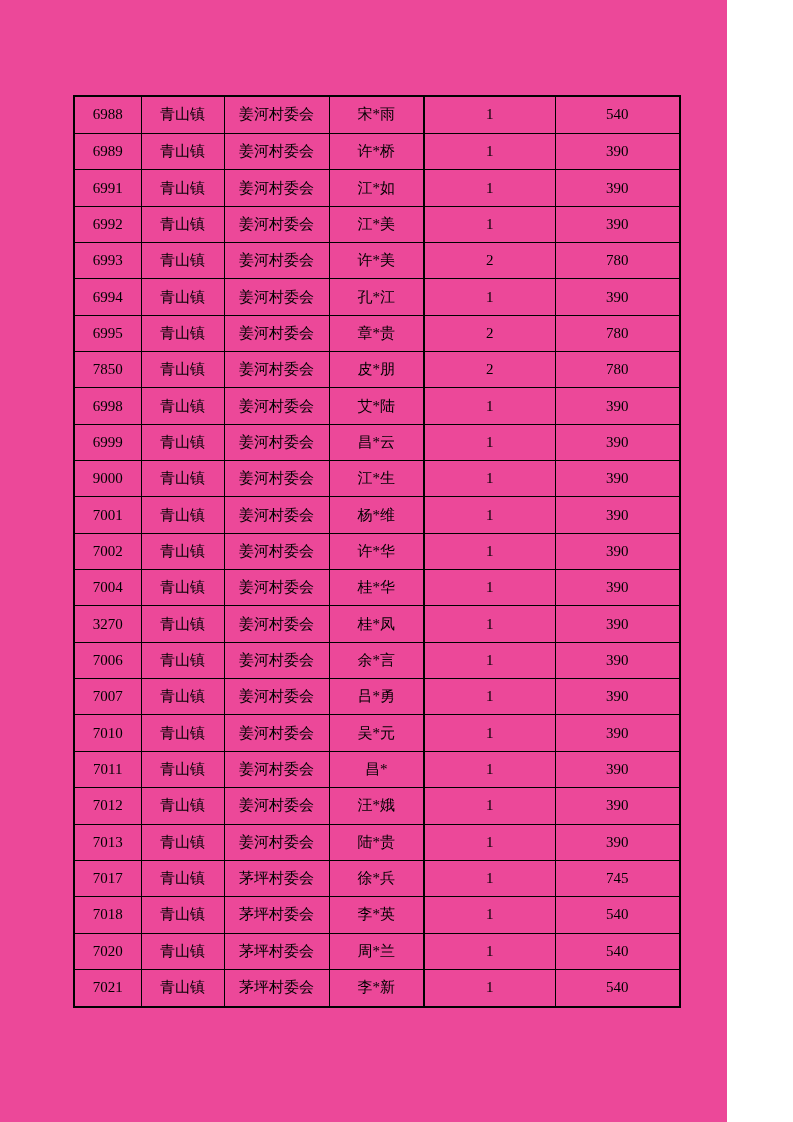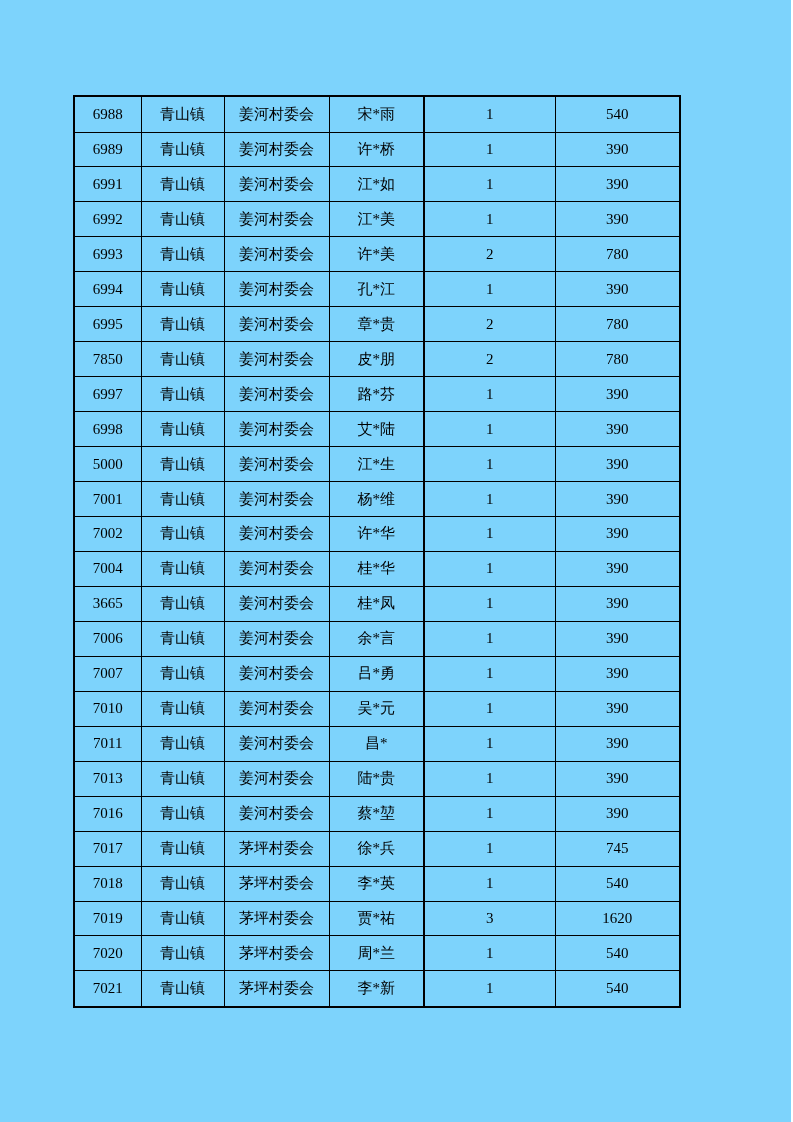--- a/index.html
+++ b/index.html
@@ -2,23 +2,23 @@
 <html><head>
 <meta charset="utf-8">
 <style>
   html, body {
     margin: 0;
     padding: 0;
     background: #ffffff;
   }
   .page {
     position: relative;
-    width: 791px;
+    width: 727px;
     height: 1122px;
-    background: #7dd3fc;
+    background: #ec4899;
     overflow: hidden;
     font-family: "Liberation Serif", "DejaVu Serif", serif;
   }
   table.records {
     position: absolute;
     left: 73px;
     top: 95px;
     width: 606px;
     height: 913px;
     border-collapse: collapse;
@@ -112,37 +112,37 @@
         </tr>
         <tr>
           <td class="col-0">7850</td>
           <td class="col-1">青山镇</td>
           <td class="col-2">姜河村委会</td>
           <td class="col-3">皮*朋</td>
           <td class="col-4">2</td>
           <td class="col-5">780</td>
         </tr>
         <tr>
-          <td class="col-0">6997</td>
-          <td class="col-1">青山镇</td>
-          <td class="col-2">姜河村委会</td>
-          <td class="col-3">路*芬</td>
-          <td class="col-4">1</td>
-          <td class="col-5">390</td>
-        </tr>
-        <tr>
           <td class="col-0">6998</td>
           <td class="col-1">青山镇</td>
           <td class="col-2">姜河村委会</td>
           <td class="col-3">艾*陆</td>
           <td class="col-4">1</td>
           <td class="col-5">390</td>
         </tr>
         <tr>
-          <td class="col-0">5000</td>
+          <td class="col-0">6999</td>
+          <td class="col-1">青山镇</td>
+          <td class="col-2">姜河村委会</td>
+          <td class="col-3">昌*云</td>
+          <td class="col-4">1</td>
+          <td class="col-5">390</td>
+        </tr>
+        <tr>
+          <td class="col-0">9000</td>
           <td class="col-1">青山镇</td>
           <td class="col-2">姜河村委会</td>
           <td class="col-3">江*生</td>
           <td class="col-4">1</td>
           <td class="col-5">390</td>
         </tr>
         <tr>
           <td class="col-0">7001</td>
           <td class="col-1">青山镇</td>
           <td class="col-2">姜河村委会</td>
@@ -160,21 +160,21 @@
         </tr>
         <tr>
           <td class="col-0">7004</td>
           <td class="col-1">青山镇</td>
           <td class="col-2">姜河村委会</td>
           <td class="col-3">桂*华</td>
           <td class="col-4">1</td>
           <td class="col-5">390</td>
         </tr>
         <tr>
-          <td class="col-0">3665</td>
+          <td class="col-0">3270</td>
           <td class="col-1">青山镇</td>
           <td class="col-2">姜河村委会</td>
           <td class="col-3">桂*凤</td>
           <td class="col-4">1</td>
           <td class="col-5">390</td>
         </tr>
         <tr>
           <td class="col-0">7006</td>
           <td class="col-1">青山镇</td>
           <td class="col-2">姜河村委会</td>
@@ -200,58 +200,50 @@
         </tr>
         <tr>
           <td class="col-0">7011</td>
           <td class="col-1">青山镇</td>
           <td class="col-2">姜河村委会</td>
           <td class="col-3">昌*</td>
           <td class="col-4">1</td>
           <td class="col-5">390</td>
         </tr>
         <tr>
+          <td class="col-0">7012</td>
+          <td class="col-1">青山镇</td>
+          <td class="col-2">姜河村委会</td>
+          <td class="col-3">汪*娥</td>
+          <td class="col-4">1</td>
+          <td class="col-5">390</td>
+        </tr>
+        <tr>
           <td class="col-0">7013</td>
           <td class="col-1">青山镇</td>
           <td class="col-2">姜河村委会</td>
           <td class="col-3">陆*贵</td>
           <td class="col-4">1</td>
           <td class="col-5">390</td>
         </tr>
         <tr>
-          <td class="col-0">7016</td>
-          <td class="col-1">青山镇</td>
-          <td class="col-2">姜河村委会</td>
-          <td class="col-3">蔡*堃</td>
-          <td class="col-4">1</td>
-          <td class="col-5">390</td>
-        </tr>
-        <tr>
           <td class="col-0">7017</td>
           <td class="col-1">青山镇</td>
           <td class="col-2">茅坪村委会</td>
           <td class="col-3">徐*兵</td>
           <td class="col-4">1</td>
           <td class="col-5">745</td>
         </tr>
         <tr>
           <td class="col-0">7018</td>
           <td class="col-1">青山镇</td>
           <td class="col-2">茅坪村委会</td>
           <td class="col-3">李*英</td>
           <td class="col-4">1</td>
           <td class="col-5">540</td>
-        </tr>
-        <tr>
-          <td class="col-0">7019</td>
-          <td class="col-1">青山镇</td>
-          <td class="col-2">茅坪村委会</td>
-          <td class="col-3">贾*祐</td>
-          <td class="col-4">3</td>
-          <td class="col-5">1620</td>
         </tr>
         <tr>
           <td class="col-0">7020</td>
           <td class="col-1">青山镇</td>
           <td class="col-2">茅坪村委会</td>
           <td class="col-3">周*兰</td>
           <td class="col-4">1</td>
           <td class="col-5">540</td>
         </tr>
         <tr>

